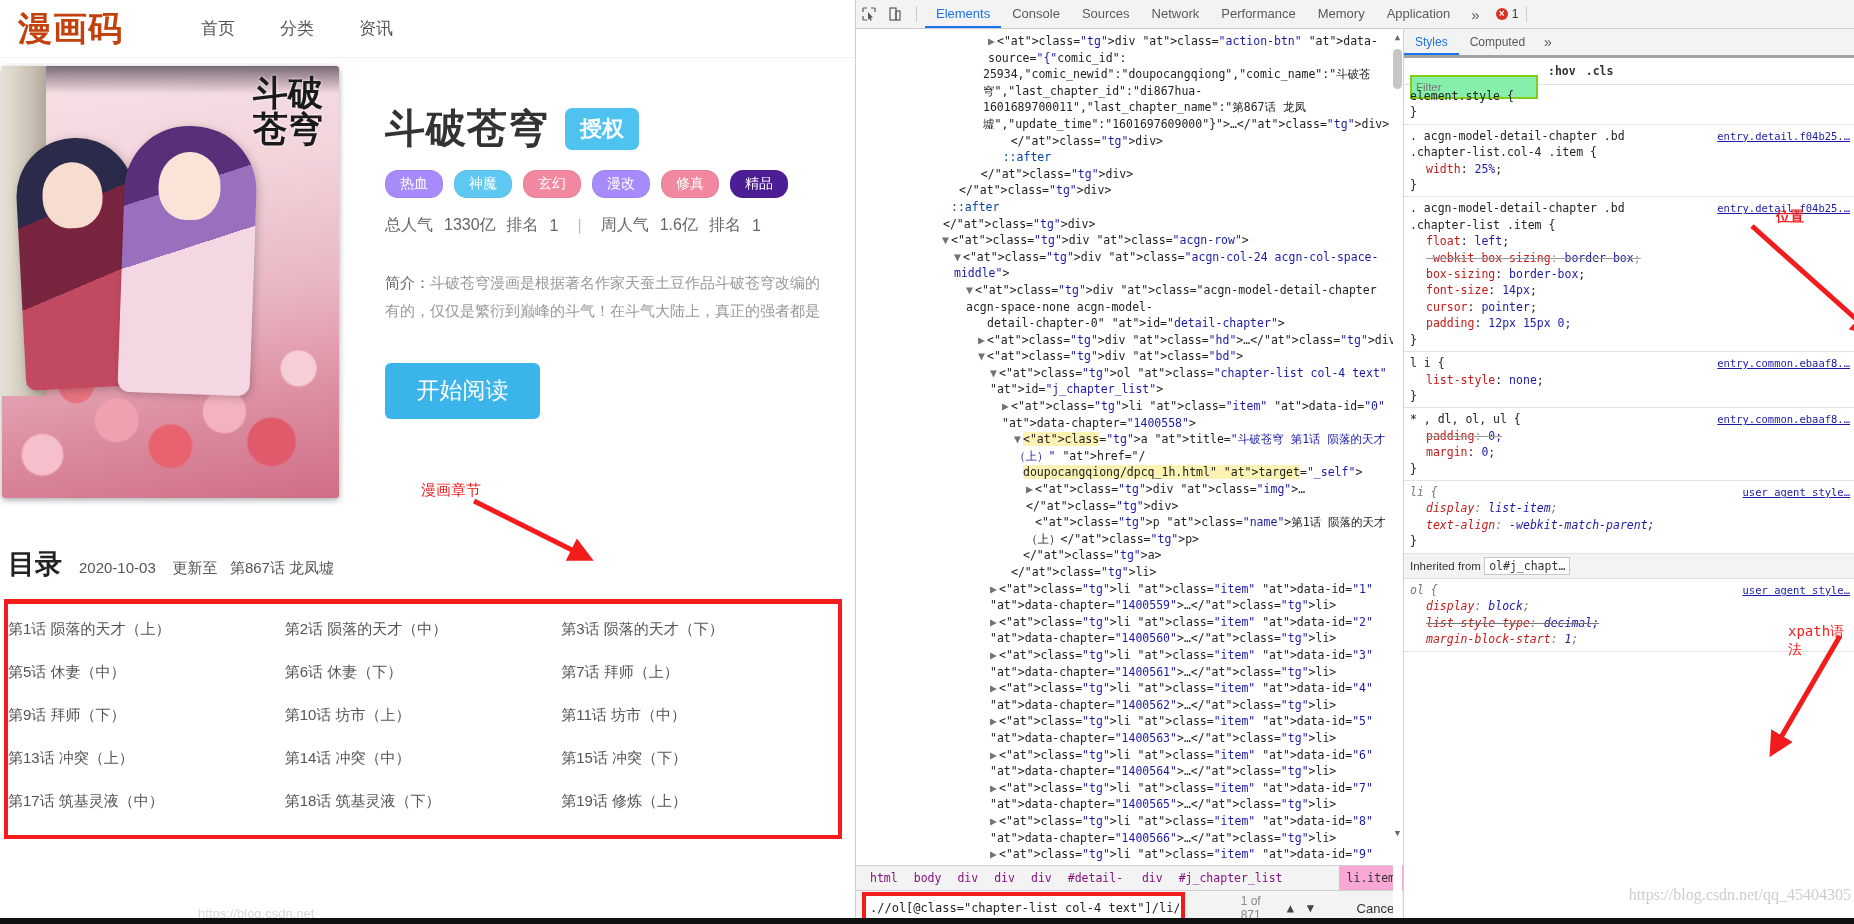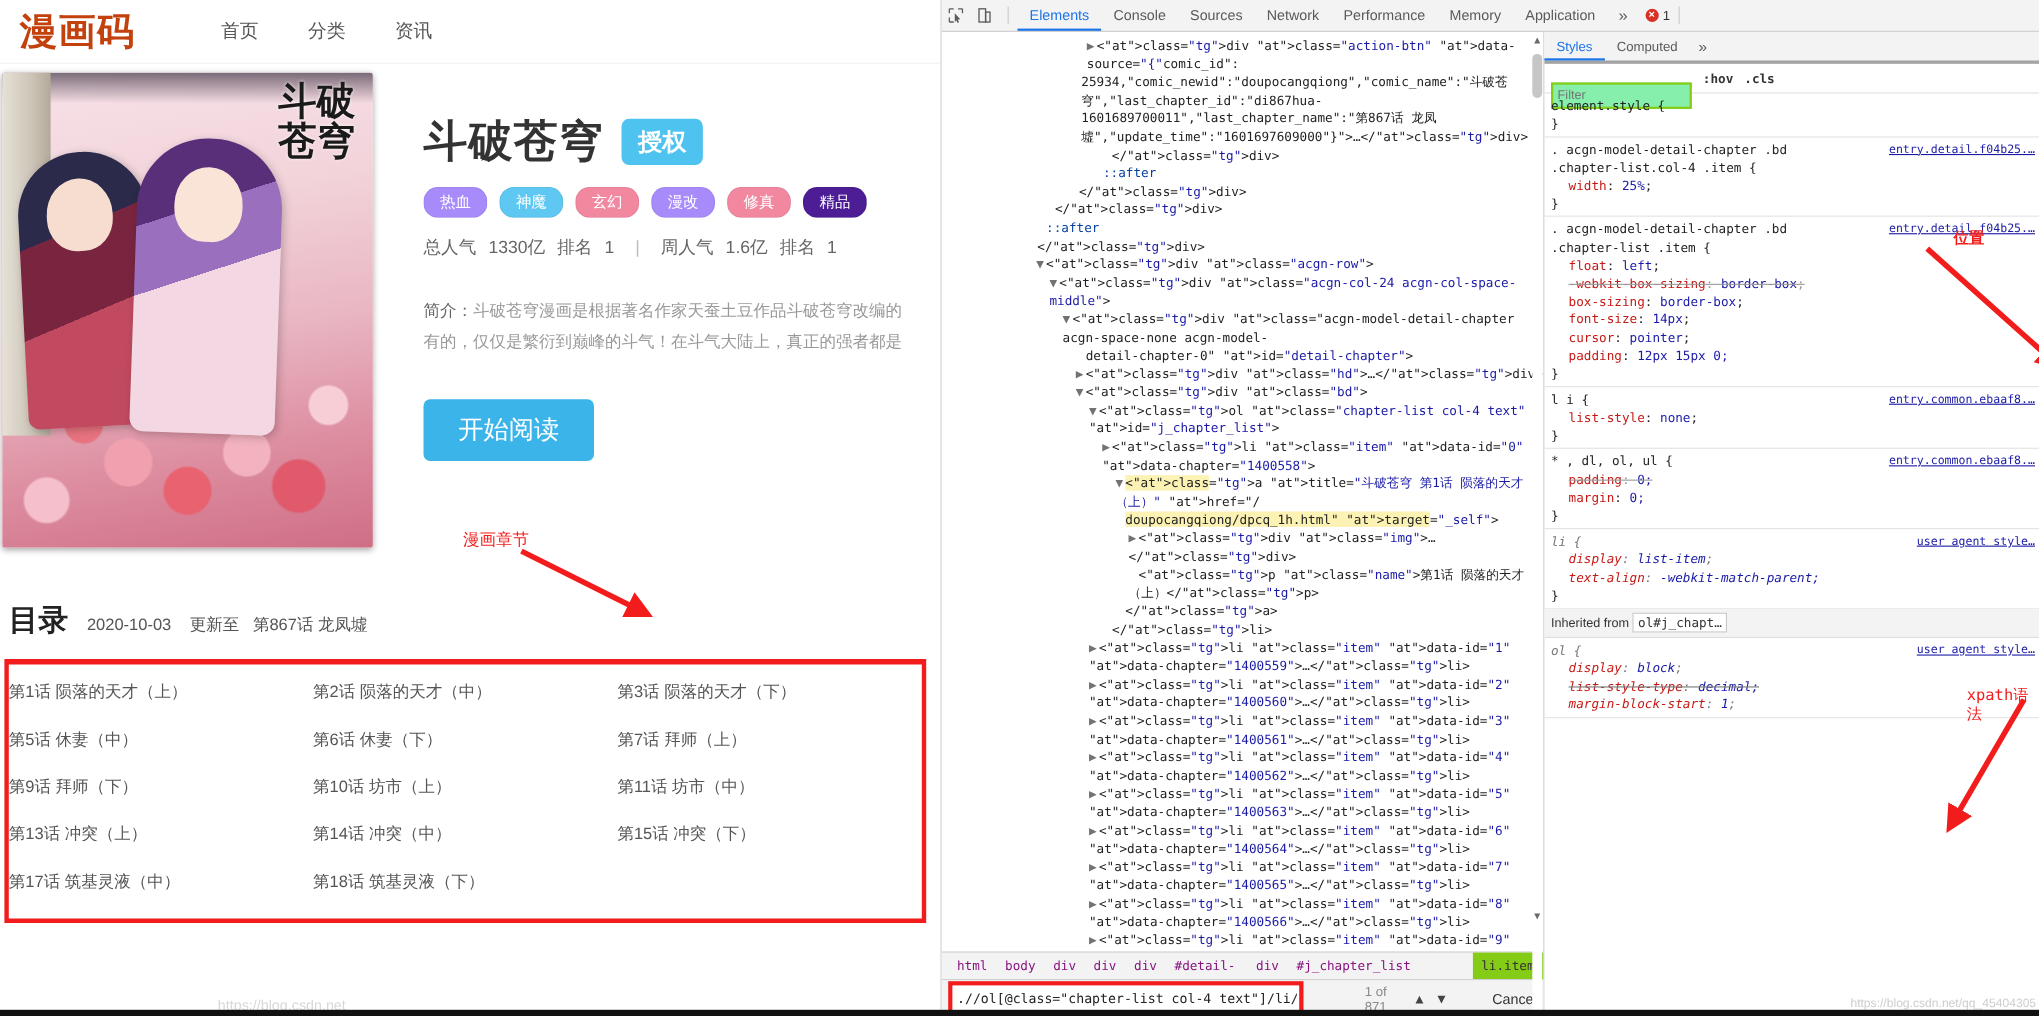--- a/index.html
+++ b/index.html
@@ -176,21 +176,21 @@
     position:absolute;left:0;width:9px;height:12px;color:#6a6a6a;font-size:9px;text-align:center;line-height:12px;
   }
   #dom-scroll .arrow-up{top:0;}
   #dom-scroll .arrow-dn{bottom:82px;}
   #breadcrumb{
     height:24px;border-top:1px solid #d0d0d0;background:#f3f3f3;
     display:flex;align-items:center;font-size:11.5px;padding-left:6px;gap:0px;
     font-family:"DejaVu Sans Mono",monospace;
   }
   #breadcrumb .crumb{padding:0 8px;color:#881280;cursor:pointer;height:24px;line-height:24px;}
-  #breadcrumb .crumb.sel{background:#84cc16;color:#333;margin-left:48px;}
+  #breadcrumb .crumb.sel{background:#f9a8d4;color:#333;margin-left:48px;}
   #searchbar{
     height:34px;background:#f3f3f3;border-top:1px solid #d0d0d0;
     display:flex;align-items:center;padding:0 6px;gap:0;
   }
   #search-input-wrap{
     border:4px solid #f21c1c;box-sizing:border-box;height:32px;width:352px;
     display:flex;align-items:center;background:#fff;
   }
   #search-input{
     border:none;outline:none;width:100%;height:22px;font-size:12px;
@@ -237,21 +237,21 @@
   .ua{color:#777;font-style:italic;}
   .inh{
     background:#f3f3f3;border-bottom:1px solid #ddd;padding:4px 6px;
     font-family:"Liberation Sans",sans-serif;font-size:11.5px;color:#333;
   }
   .inh .chip{background:#fff;border:1px solid #c8c8c8;padding:1px 4px;font-family:"DejaVu Sans Mono",monospace;}
   #annot-position{position:absolute;left:920px;top:208px;color:#f21c1c;font-size:14px;font-weight:bold;}
   #arrow-position{position:absolute;left:890px;top:220px;width:140px;height:120px;pointer-events:none;}
   #annot-xpath{position:absolute;left:932px;top:623px;color:#f21c1c;font-size:14px;}
   #arrow-xpath{position:absolute;left:900px;top:630px;width:120px;height:130px;pointer-events:none;}
-  #dt-watermark{position:absolute;right:4px;bottom:6px;color:#cdcdcd;font-size:11px;font-family:Liberation Sans, sans-serif;}
+  #dt-watermark{position:absolute;right:4px;bottom:20px;color:#cdcdcd;font-size:16px;font-family:Liberation Serif, serif;}
   #taskbar{position:absolute;left:0;bottom:0;width:1854px;height:6px;background:#111;}
 </style>
 </head>
 <body>
 
 <div id="page">
 
   <div id="site-header">
     <div id="logo">漫画码</div>
     <div id="nav">
@@ -326,20 +326,21 @@
         <li>第6话 休妻（下）</li>
         <li>第7话 拜师（上）</li>
         <li>第9话 拜师（下）</li>
         <li>第10话 坊市（上）</li>
         <li>第11话 坊市（中）</li>
         <li>第13话 冲突（上）</li>
         <li>第14话 冲突（中）</li>
         <li>第15话 冲突（下）</li>
         <li>第17话 筑基灵液（中）</li>
         <li>第18话 筑基灵液（下）</li>
+        <li>第19话 修炼（上）</li>
       </ol>
   </div>
 
   <div class="annot" id="annot-chapters">漫画章节</div>
   <svg id="arrow-chapters" viewBox="0 0 130 70">
     <defs>
         <marker id="ah1" markerWidth="5" markerHeight="5" refX="2.4" refY="2.5" orient="auto">
       <path d="M0,0 L5,2.5 L0,5 z" fill="#f21c1c"></path>
         </marker>
       </defs>

